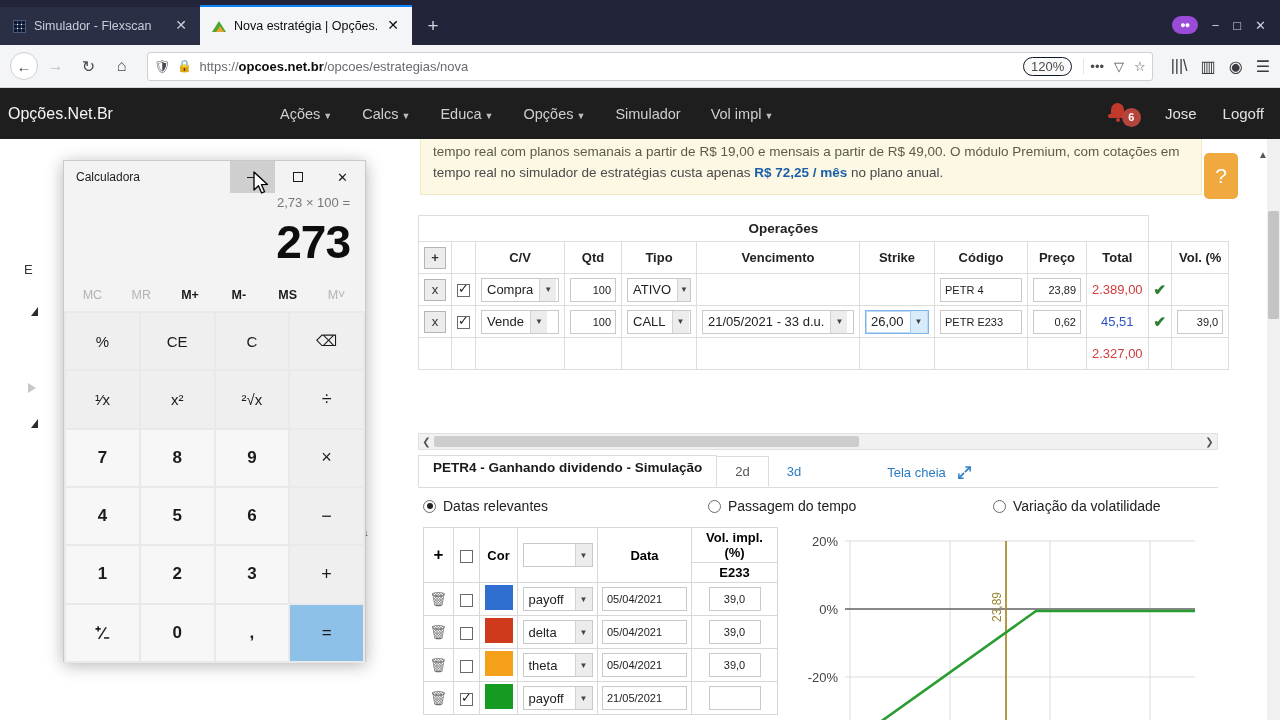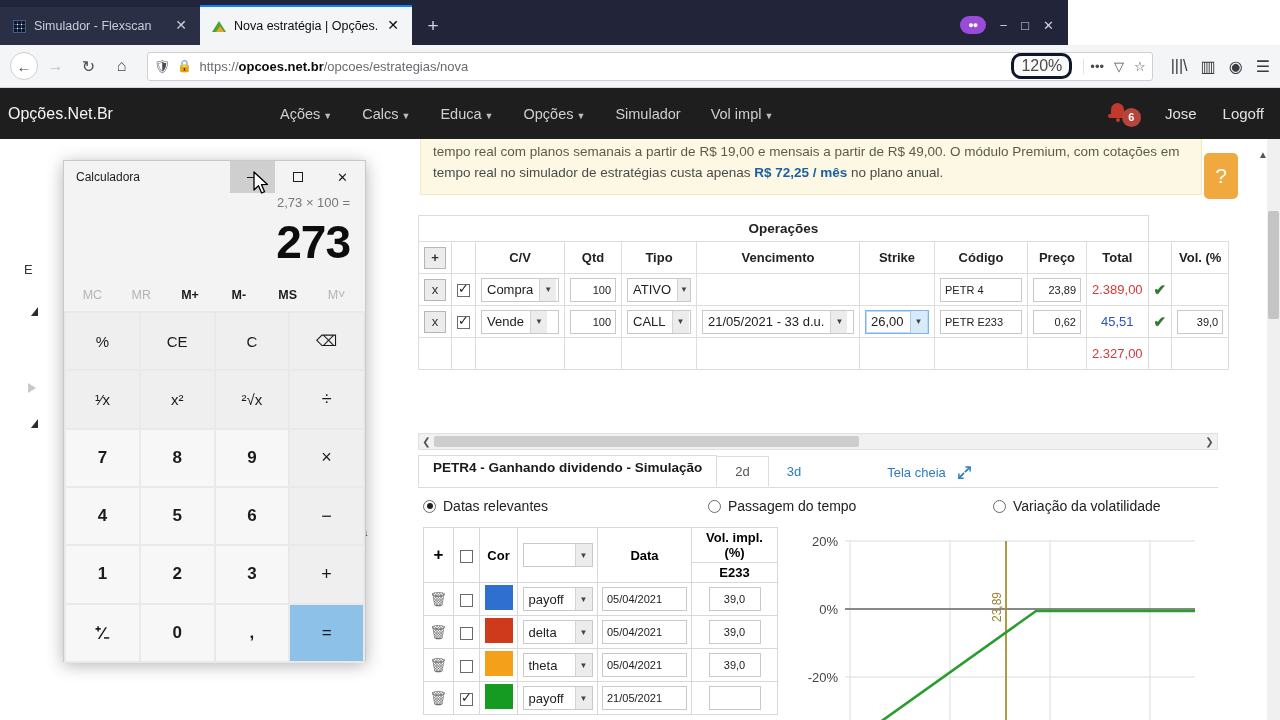--- a/index.html
+++ b/index.html
@@ -7,21 +7,21 @@
     width: 1280px; height: 720px;
     overflow: hidden;
     font-family: "Liberation Sans", sans-serif;
     background: #000;
   }
 
   
   #browser { position: absolute; inset: 0; background: #fff; }
 
   .tabstrip {
-    position: absolute; top: 0; left: 0; width: 1068px; height: 45px;
+    position: absolute; top: 0; left: 0; width: 1280px; height: 45px;
     background: #22253a;
     display: flex; align-items: flex-end;
   }
   .tab {
     height: 38px; display: flex; align-items: center; gap: 7px;
     padding: 0 10px 0 11px; font-size: 12.5px; color: #c9ccd8;
     min-width: 200px; max-width: 212px; position: relative;
   }
   .tab.inactive { background: #2b2f45; }
   .tab.active {
@@ -92,21 +92,21 @@
   .urlbar {
     flex: 1; height: 29px; margin: 0 8px; background: #fff;
     border: 1px solid #cfcfd4; border-radius: 3px;
     display: flex; align-items: center; padding: 0 6px; gap: 7px;
   }
   .shield { color: #4a4a55; font-size: 13px; }
   .lock { color: #2f7d32; font-size: 12px; }
   .urltext { font-size: 13px; color: #6a6a70; flex: 1; white-space: nowrap; }
   .urltext b { color: #0c0c0d; font-weight: 700; }
   .zoom-badge {
-    font-size: 16px; color: #4a4a4f; border: 3px solid #0f172a;
+    font-size: 13px; color: #4a4a4f; border: 1px solid #0f172a;
     border-radius: 10px; padding: 1px 7px; background: #fafafa;
   }
   .urlbar-icons { display: flex; align-items: center; gap: 10px; padding-left: 6px;
     border-left: 1px solid #e2e2e6; margin-left: 4px; color: #4a4a4f; font-size: 13px; }
   .nav-right { display: flex; align-items: center; gap: 13px; padding-left: 8px; color: #3a3a40; }
   .hamburger { font-size: 16px; cursor: pointer; }
 
   
   #page {
     position: absolute; top: 88px; left: 0; width: 1280px; height: 632px;

